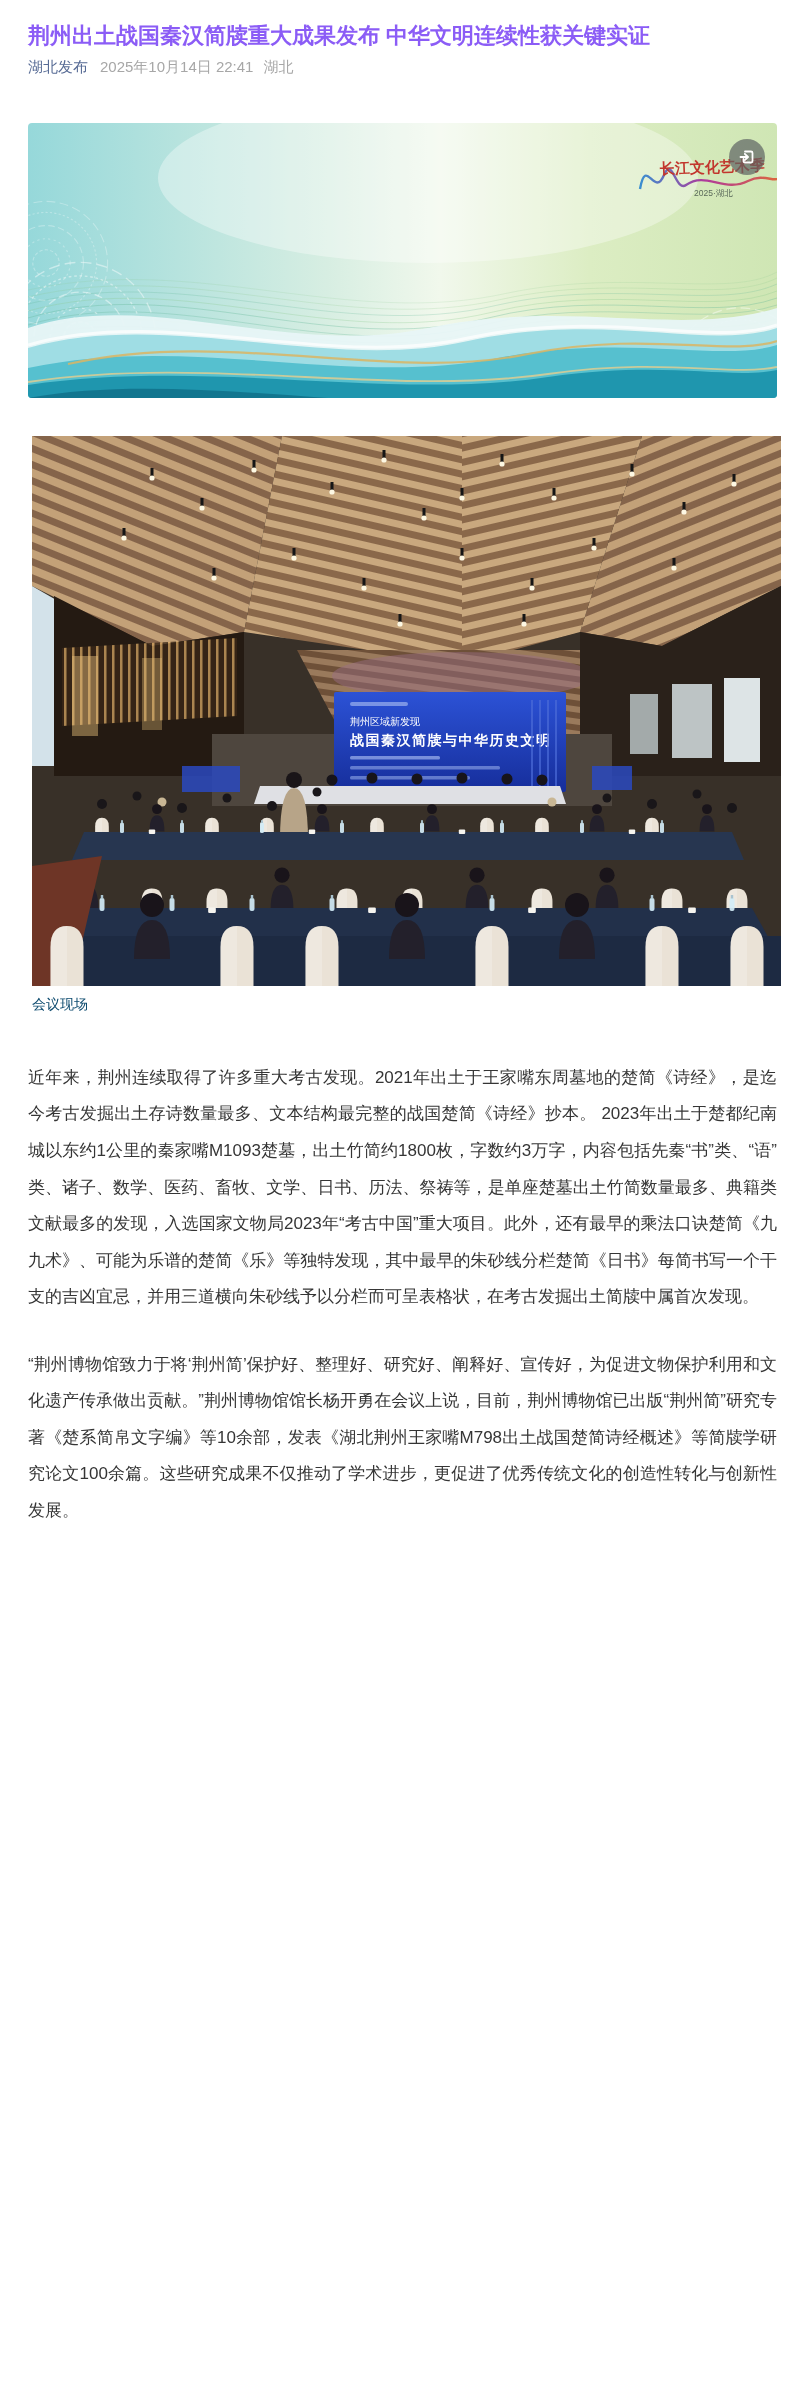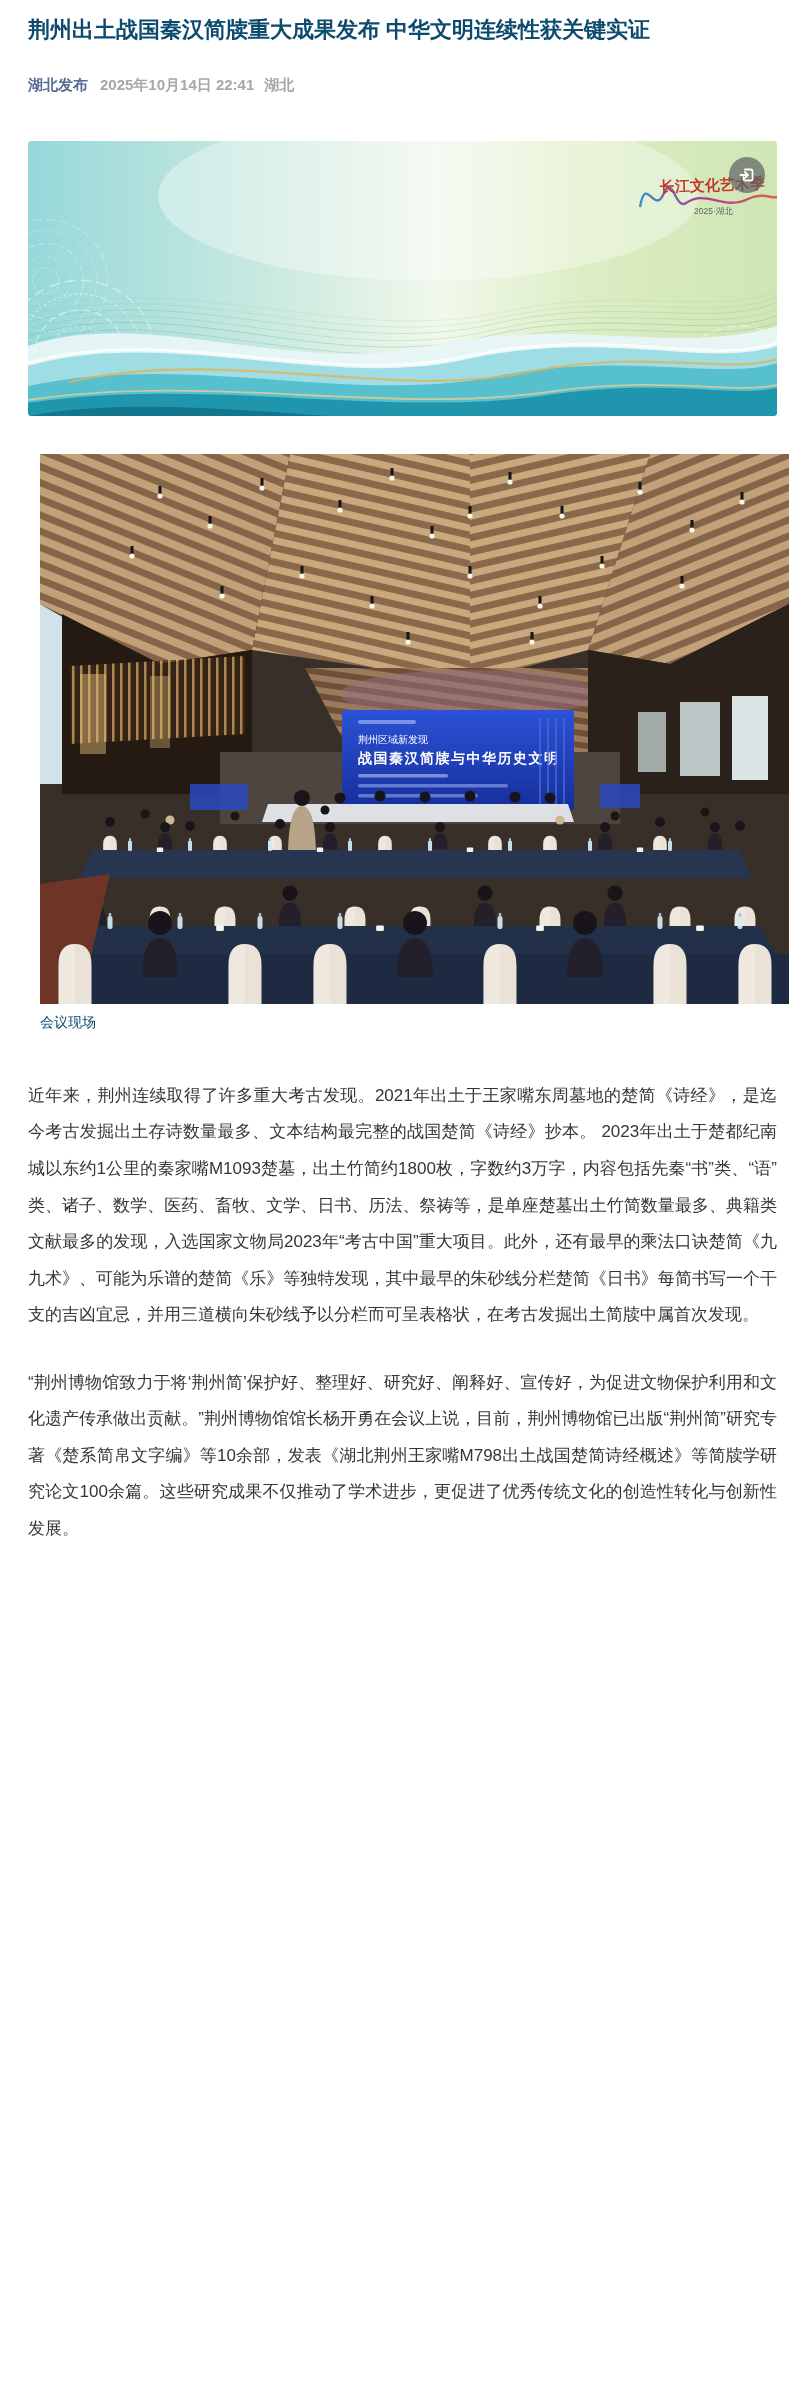--- a/index.html
+++ b/index.html
@@ -1,24 +1,24 @@
 <!DOCTYPE html>
 <html lang="zh"><head>
 <meta charset="utf-8">
 <style>
   * { margin:0; padding:0; box-sizing:border-box; }
   html,body { background:#ffffff; }
   body { width:805px; font-family:"Liberation Sans", sans-serif; color:#333; }
   .page { width:805px; padding:0 28px; }
 
   h1.title {
-    padding-top:14px;
-    font-size:22px; line-height:1.45; font-weight:700; color:#0c4a6e;
+    padding-top:20px;
+    font-size:22px; line-height:1.45; font-weight:700; color:#8b5cf6;
   }
-  .byline { margin-top:28px; font-size:15px; line-height:1.4;font-weight:bold; }
+  .byline { margin-top:4px; font-size:15px; line-height:1.4; }
   .byline .src { color:#576b95; margin-right:12px; cursor:pointer; }
   .byline .meta { color:#a7a7a7; margin-right:10px; }
 
   .banner {
     position:relative; width:749px; height:275px; margin-top:46px;
     border-radius:4px; overflow:hidden; cursor:pointer;
   }
   .banner svg { display:block; }
   .expand-btn {
     position:absolute; top:16px; right:12px; width:36px; height:36px;
@@ -26,21 +26,21 @@
     display:flex; align-items:center; justify-content:center; cursor:pointer;
   }
 
   .article-body { margin-top:32px; }
   .article-body p {
     font-size:17px; line-height:2.15; color:#353535;
     text-align:justify; margin-bottom:31px; word-break:break-all;
   }
   .hl { color:#3ea4dc; font-weight:700; }
 
-  figure { margin:38px 12px 46px; }
+  figure { margin:38px 4px 46px; }
   .photo { width:749px; height:550px; overflow:hidden; cursor:pointer; background:#383028; }
   .photo svg { display:block; }
   figcaption { margin-top:10px; font-size:14px; color:#0c4a6e; }
 </style>
 </head>
 <body>
 
 <div class="page">
 
   <h1 class="title">荆州出土战国秦汉简牍重大成果发布 中华文明连续性获关键实证</h1>

